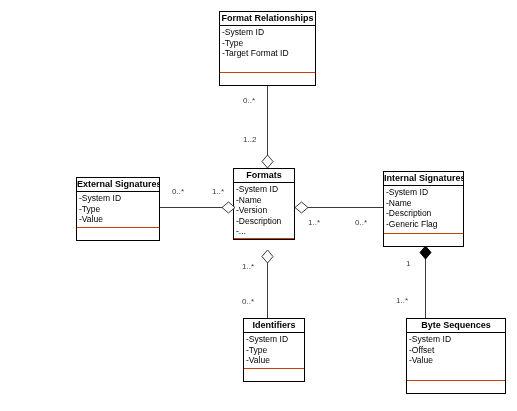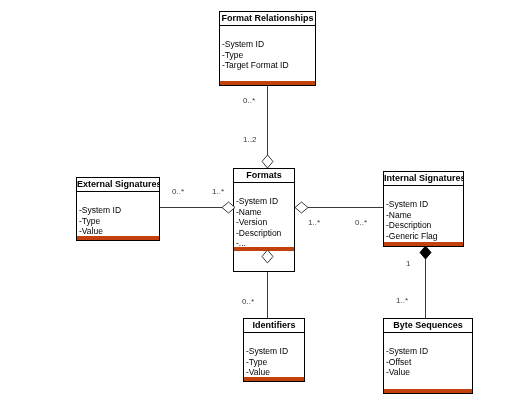--- a/index.html
+++ b/index.html
@@ -31,23 +31,22 @@
     font-size: 9px;
     font-weight: bold;
     color: #000000;
     line-height: 13px;
     height: 14px;
     white-space: nowrap;
     overflow: hidden;
   }
   .uml-attrs {
     box-sizing: border-box;
-    border-bottom: 4px solid #c2410c;
+    border-bottom: 1px solid #c2410c;
     padding: 1px 0 2px 2px;
-    margin-top: 12px;
   }
   .uml-attr {
     font-size: 8.5px;
     color: #000000;
     line-height: 10.5px;
     white-space: nowrap;
     overflow: hidden;
   }
   .uml-ops {
     box-sizing: border-box;
@@ -137,21 +136,21 @@
   <div class="uml-class" style="left:219px; top:11px; width:97px; height:75px;">
     <div class="uml-name">Format Relationships</div>
     <div class="uml-attrs" style="height:47px;">
       <div class="uml-attr">-System ID</div>
       <div class="uml-attr">-Type</div>
       <div class="uml-attr">-Target Format ID</div>
     </div>
     <div class="uml-ops"></div>
   </div>
 
-  <div class="uml-class" style="left:233px; top:168px; width:62px; height:104px;">
+  <div class="uml-class" style="left:233px; top:168px; width:62px; height:72px;">
     <div class="uml-name">Formats</div>
     <div class="uml-attrs" style="height:56px;">
       <div class="uml-attr">-System ID</div>
       <div class="uml-attr">-Name</div>
       <div class="uml-attr">-Version</div>
       <div class="uml-attr">-Description</div>
       <div class="uml-attr">-...</div>
     </div>
     <div class="uml-ops"></div>
   </div>
@@ -180,21 +179,21 @@
   <div class="uml-class" style="left:243px; top:318px; width:62px; height:64px;">
     <div class="uml-name">Identifiers</div>
     <div class="uml-attrs" style="height:36px;">
       <div class="uml-attr">-System ID</div>
       <div class="uml-attr">-Type</div>
       <div class="uml-attr">-Value</div>
     </div>
     <div class="uml-ops"></div>
   </div>
 
-  <div class="uml-class" style="left:383px; top:318px; width:90px; height:76px;">
+  <div class="uml-class" style="left:406px; top:318px; width:100px; height:76px;">
     <div class="uml-name">Byte Sequences</div>
     <div class="uml-attrs" style="height:48px;">
       <div class="uml-attr">-System ID</div>
       <div class="uml-attr">-Offset</div>
       <div class="uml-attr">-Value</div>
     </div>
     <div class="uml-ops"></div>
   </div>
 
 </div>

